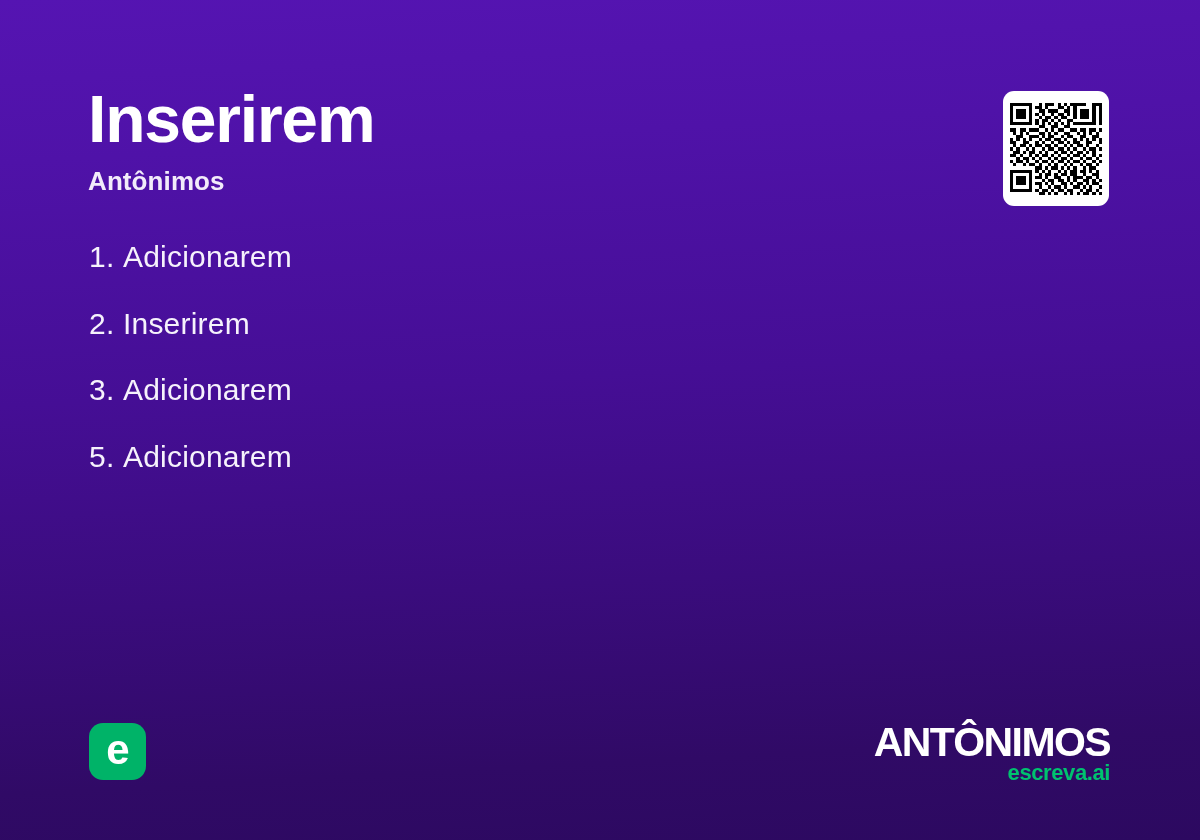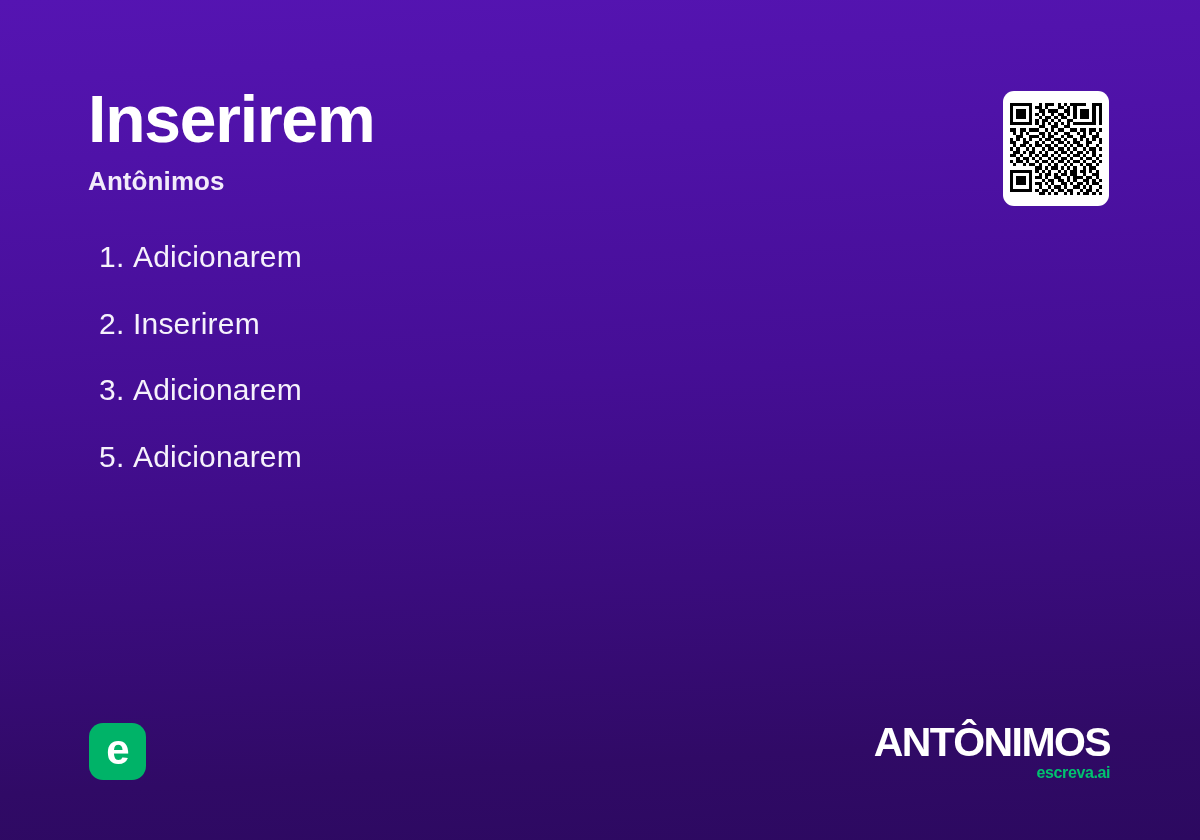--- a/index.html
+++ b/index.html
@@ -57,21 +57,20 @@
   }
 
   .word-item {
     font-size: 30px;
     font-weight: 400;
     color: #F6F2FC;
     height: 66.5px;
     line-height: 38px;
     letter-spacing: 0.2px;
     white-space: nowrap;
-    margin-left: 10px;
   }
 
   .word-index {
     display: inline-block;
     min-width: 34px;
   }
 
   
   #qr-frame {
     position: absolute;
@@ -134,21 +133,21 @@
     font-size: 41px;
     font-weight: bold;
     color: #FFFFFF;
     line-height: 40px;
     letter-spacing: -1.6px;
     white-space: nowrap;
   }
 
   #wordmark-sub {
     margin-top: -2px;
-    font-size: 16px;
+    font-size: 22px;
     font-weight: bold;
     color: #00C26F;
     line-height: 25px;
     letter-spacing: -0.4px;
     white-space: nowrap;
   }
 </style>
 </head>
 <body>
 

